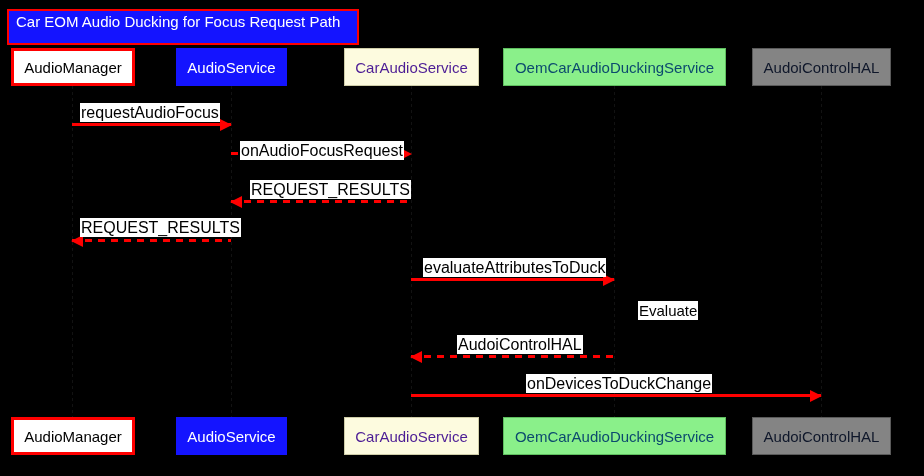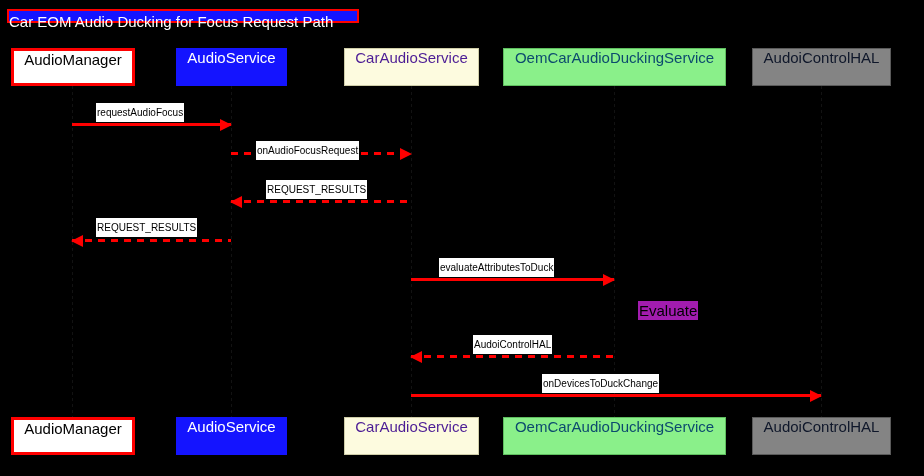--- a/index.html
+++ b/index.html
@@ -15,47 +15,48 @@
     overflow: hidden;
     font-family: "Liberation Sans", sans-serif;
   }
 
   
   #diagram-title {
     position: absolute;
     left: 7px;
     top: 9px;
     width: 352px;
-    height: 14px;
+    height: 36px;
     background: #1414ff;
     border: 2px solid #ff0000;
     box-sizing: border-box;
     color: #ffffff;
     font-size: 15px;
     line-height: 22px;
+    padding-left: 7px;
     white-space: nowrap;
   }
 
   
   .lifeline {
     position: absolute;
     width: 1px;
     top: 86px;
     height: 331px;
     background-image: linear-gradient(to bottom, #121212 0px, #121212 3px, transparent 3px, transparent 6px);
     background-size: 1px 6px;
   }
 
   
   .participant {
     position: absolute;
     height: 38px;
     box-sizing: border-box;
     display: flex;
-    align-items: flex-start;
+    align-items: center;
     justify-content: center;
     font-size: 15px;
     white-space: nowrap;
     padding: 0 10px;
   }
   .p-audiomanager {
     background: #ffffff;
     border: 3px solid #ff0000;
     color: #000000;
   }
@@ -117,30 +118,29 @@
   }
   .head-left {
     left: -1px;
     border-right: 12px solid #ff0000;
   }
 
   .msg-label {
     position: absolute;
     background: #ffffff;
     color: #000000;
-    font-size: 10px;
+    font-size: 16px;
     line-height: 19px;
     white-space: nowrap;
     padding: 0 1px;
-    margin-left: 16px;
   }
 
   .note-label {
     position: absolute;
-    background: #a21caf;
+    background: #ffffff;
     color: #000000;
     font-size: 15px;
     line-height: 19px;
     white-space: nowrap;
     padding: 0 1px;
   }
 </style>
 </head>
 <body>
 

